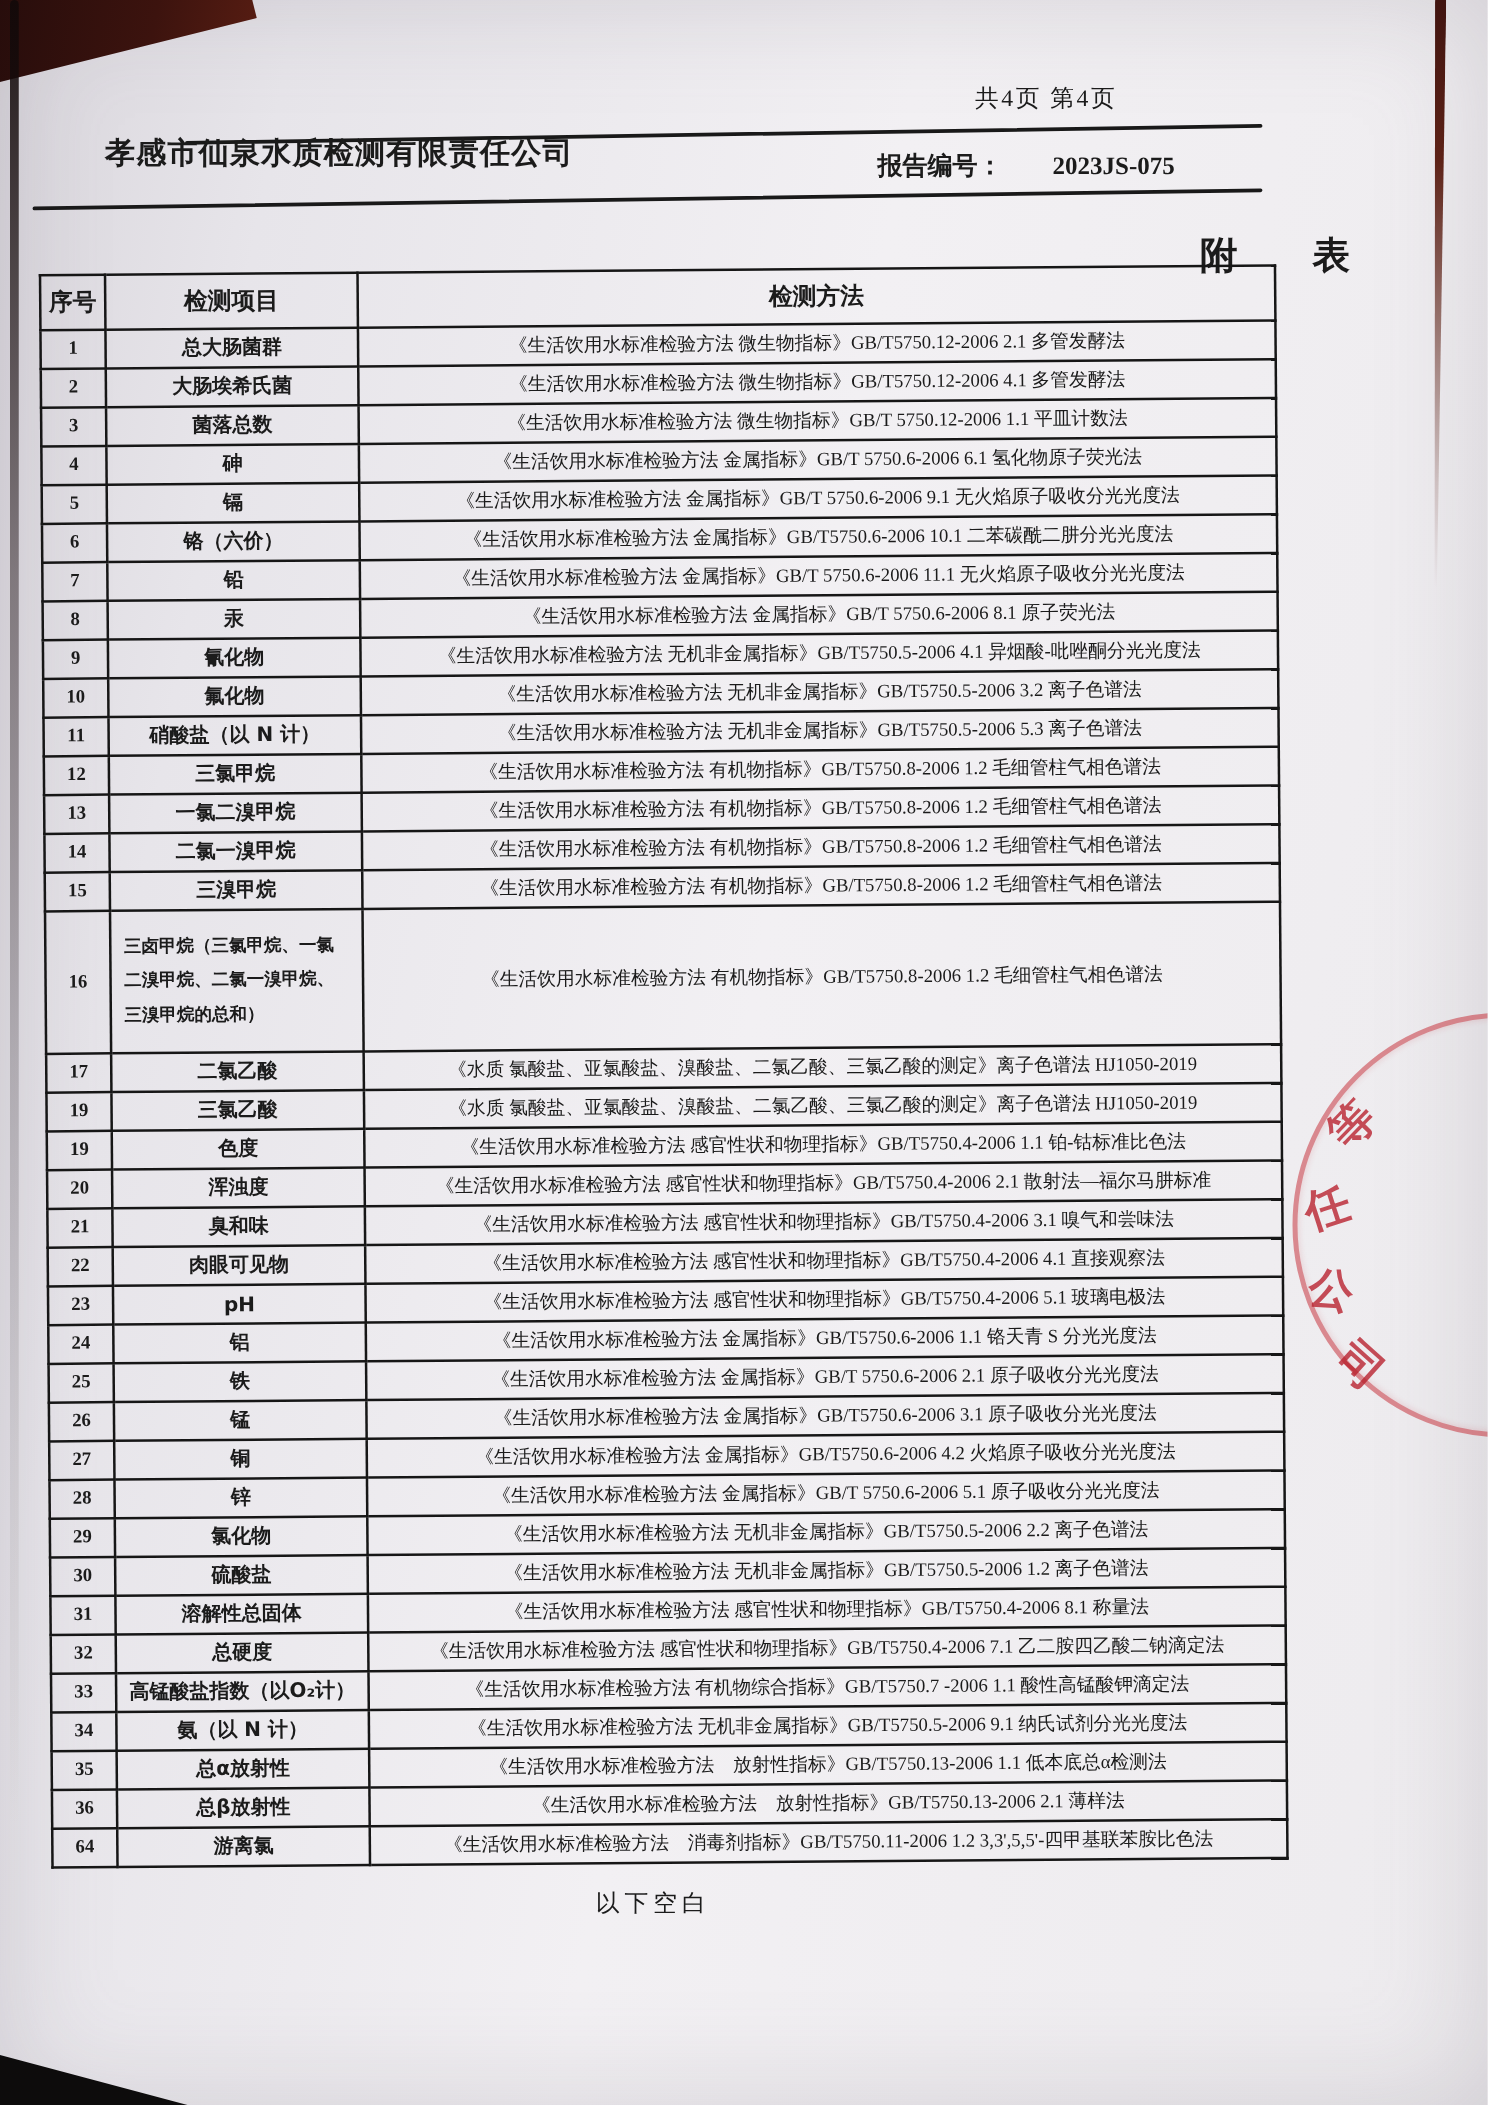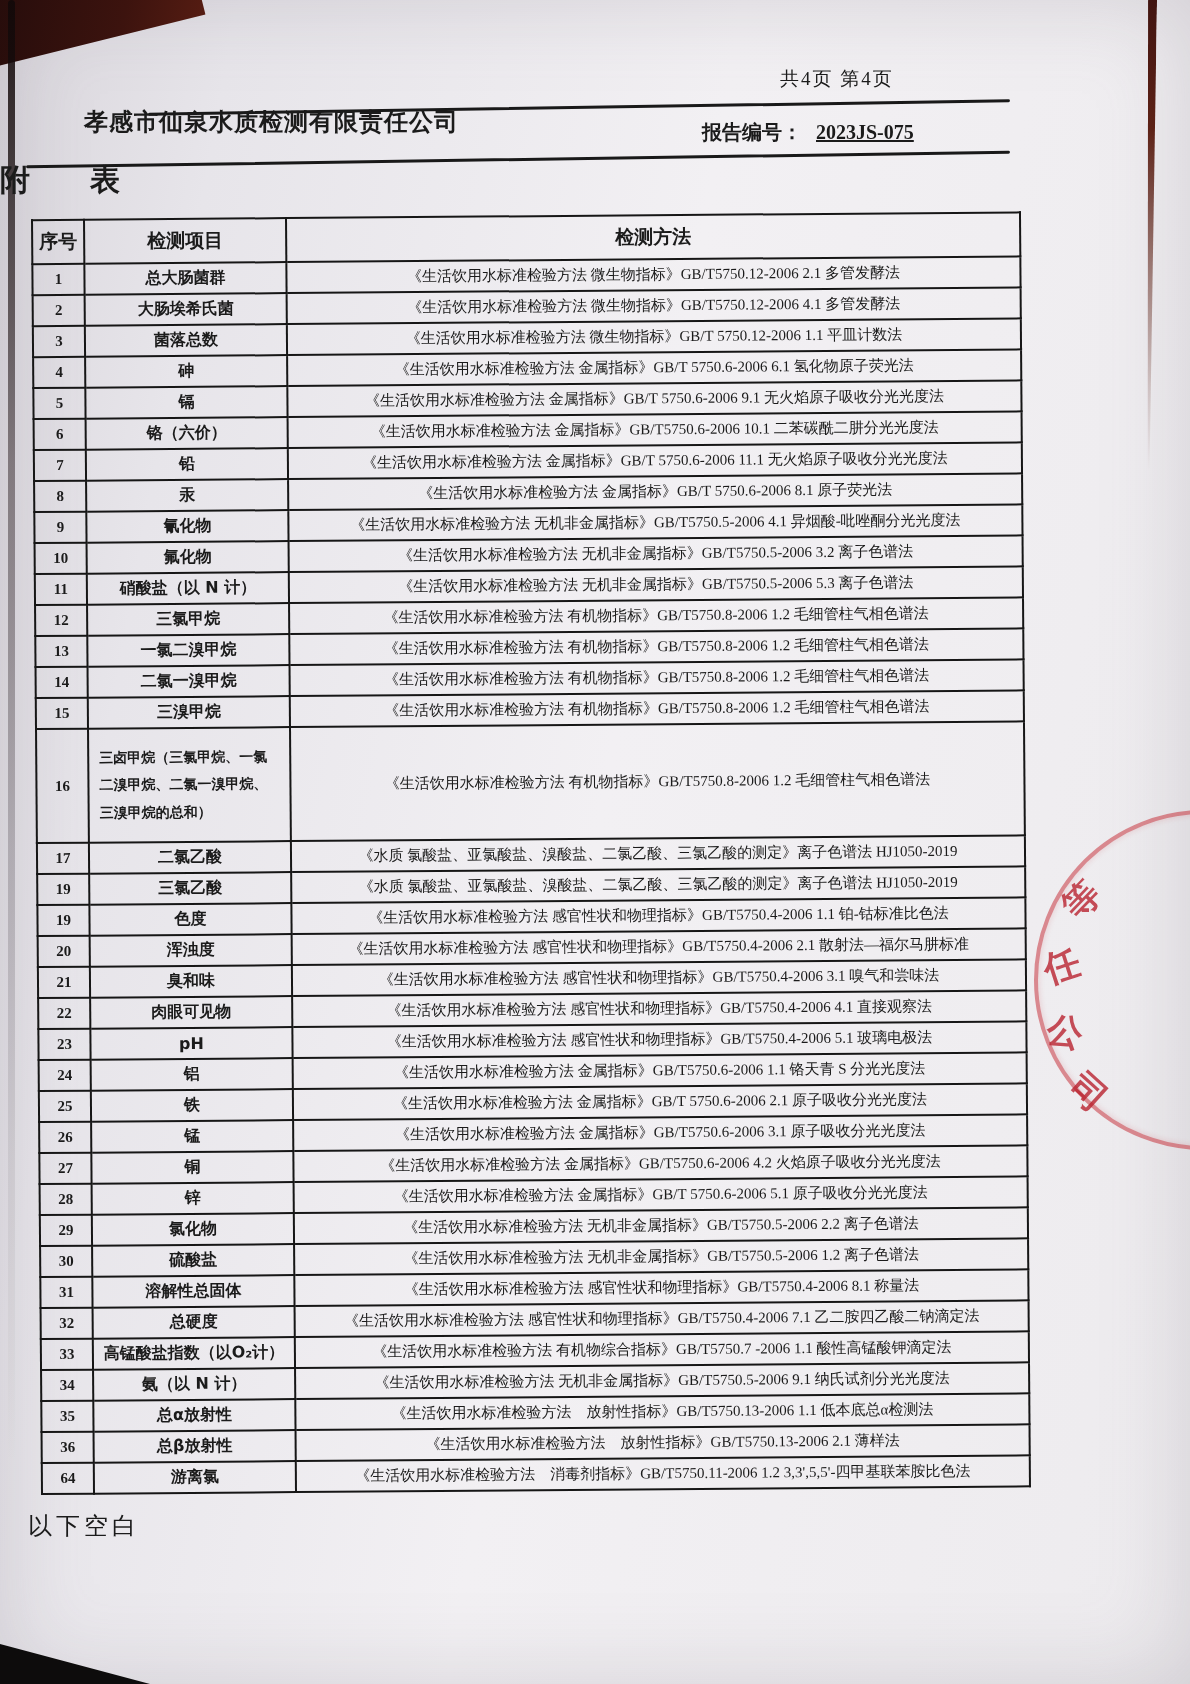--- a/index.html
+++ b/index.html
@@ -35,38 +35,38 @@
     position:absolute;left:1146px;top:-4px;width:9px;height:475px;
     background:linear-gradient(to bottom,#401410,#5d2217 28%,rgba(93,34,23,.55) 58%,rgba(93,34,23,.2) 82%,transparent 100%);
     clip-path:polygon(0 0,100% 0,62% 100%,42% 100%);
     transform:rotate(.5deg);
   }
   
   .page-info{position:absolute;top:66px;left:780px;font-size:19px;font-weight:normal;letter-spacing:2px;}
   .rule-top{position:absolute;top:106px;left:148px;width:862px;height:3px;background:#191919;transform:rotate(-.9deg);border-radius:2px;}
   .company-name{position:absolute;top:106px;left:84px;font-size:24px;font-weight:bold;font-family:"DejaVu Sans",sans-serif;letter-spacing:1px;}
   .report-no-wrap{position:absolute;top:119px;left:702px;font-size:20px;font-weight:bold;}
-  .report-no-value{margin-left:14px;font-family:"Liberation Serif",serif;text-decoration:underline;}
+  .report-no-value{margin-left:40px;font-family:"Liberation Serif",serif;}
   .rule-mid{position:absolute;top:158px;left:26px;width:984px;height:3px;background:#191919;transform:rotate(-.85deg);border-radius:2px;}
-  .doc-title{position:absolute;top:160px;left:0;width:1080px;text-align:left;font-size:30px;font-weight:bold;font-family:"DejaVu Sans",sans-serif;}
+  .doc-title{position:absolute;top:184px;left:0;width:1080px;text-align:right;font-size:30px;font-weight:bold;font-family:"DejaVu Sans",sans-serif;}
   
   .table-wrap{position:absolute;top:216px;left:36px;width:990px;transform:rotate(-.45deg);transform-origin:40% 50%;}
   table{border-collapse:collapse;width:100%;table-layout:fixed;}
   th,td{border:2px solid #161616;text-align:center;vertical-align:middle;padding:0 4px;overflow:hidden;}
   th{height:42px;font-size:19px;font-weight:bold;font-family:"DejaVu Sans",sans-serif;}
   col.c-no{width:52px;}
   col.c-item{width:202px;}
   td{height:29px;}
   .cell-no{font-size:15px;font-weight:bold;font-family:"Liberation Serif",serif;}
   .cell-item{font-size:16px;font-weight:bold;font-family:"DejaVu Sans",sans-serif;white-space:nowrap;}
   .cell-method{font-size:15px;white-space:nowrap;font-family:"Liberation Serif",serif;}
   tr.tall .cell-item{white-space:normal;font-size:14px;line-height:1.95;padding:8px 10px;text-align:left;}
   tr.tall td{height:96px;}
   
-  .footer-note{position:absolute;top:1510px;left:0;width:1045px;text-align:left;font-size:24px;letter-spacing:4px;font-family:"DejaVu Sans",sans-serif;padding-left:28px;}
+  .footer-note{position:absolute;top:1510px;left:0;width:1045px;text-align:center;font-size:19px;letter-spacing:4px;font-family:"DejaVu Sans",sans-serif;}
   
   .seal{position:absolute;left:1034px;top:810px;width:340px;height:340px;pointer-events:none;}
   .seal-ring{
     position:absolute;inset:0;border-radius:50%;
     border:4px solid rgba(196,36,46,.5);
     box-shadow:inset 0 0 6px rgba(196,36,46,.18);
   }
   .seal-char{
     position:absolute;color:rgba(183,30,42,.78);
     font-size:36px;font-weight:bold;font-family:"DejaVu Sans",sans-serif;

